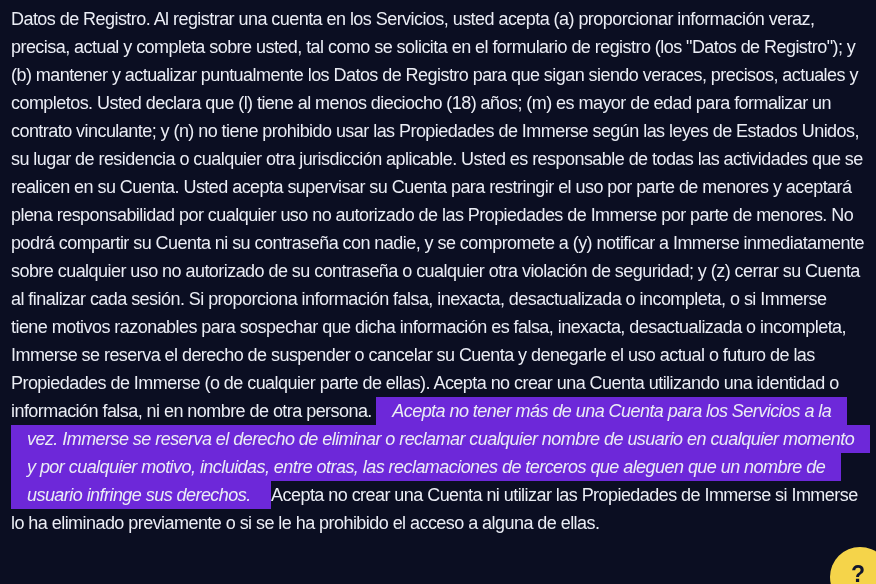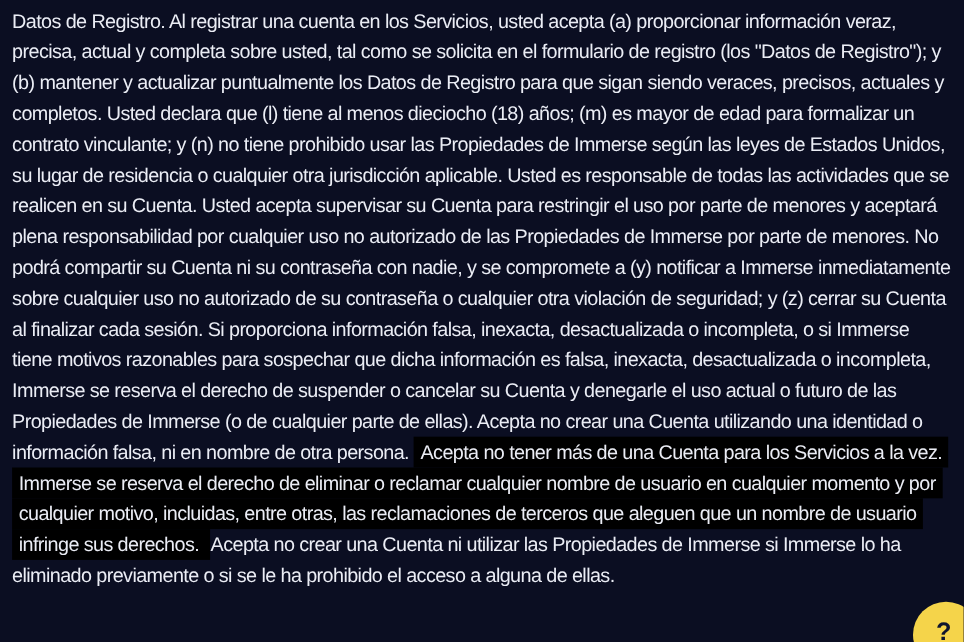--- a/index.html
+++ b/index.html
@@ -21,24 +21,25 @@
     width: 876px;
     box-sizing: border-box;
     padding: 5px 12px 0 11px;
     font-size: 18px;
     line-height: 28px;
     letter-spacing: -0.55px;
     color: #ebedf5;
     text-align: left;
   }
   .hl {
-    background: #000000;
-    padding: 4px 6px;
+    background: #6d28d9;
+    padding: 4px 16px;
     -webkit-box-decoration-break: clone;
     box-decoration-break: clone;
+    font-style: italic;
   }
   .help {
     position: absolute;
     left: 830px;
     top: 547px;
     width: 60px;
     height: 60px;
     border: none;
     border-radius: 50%;
     background: #f5d44a;

